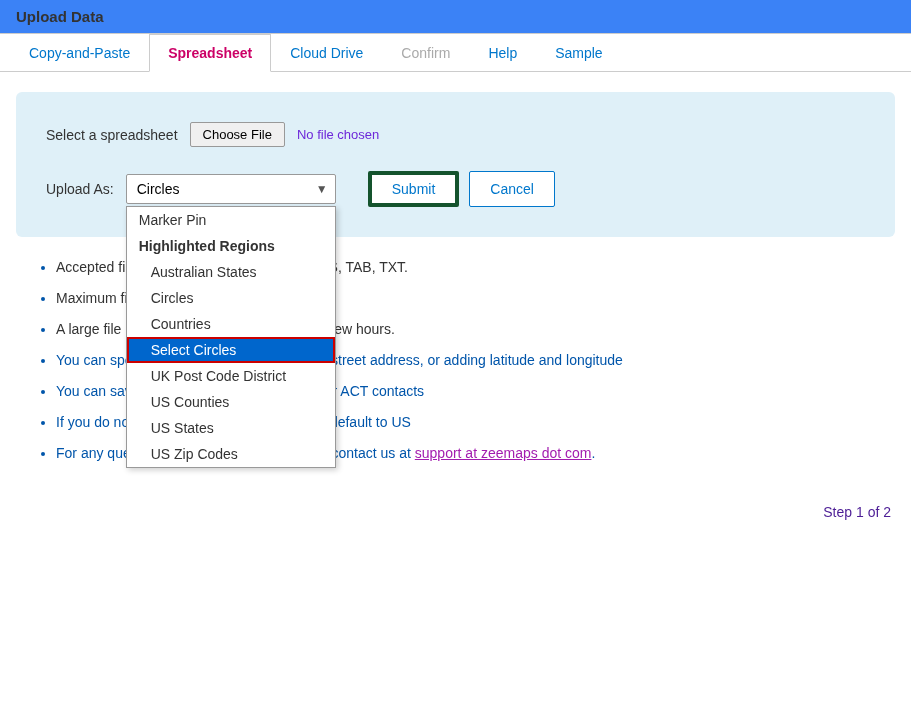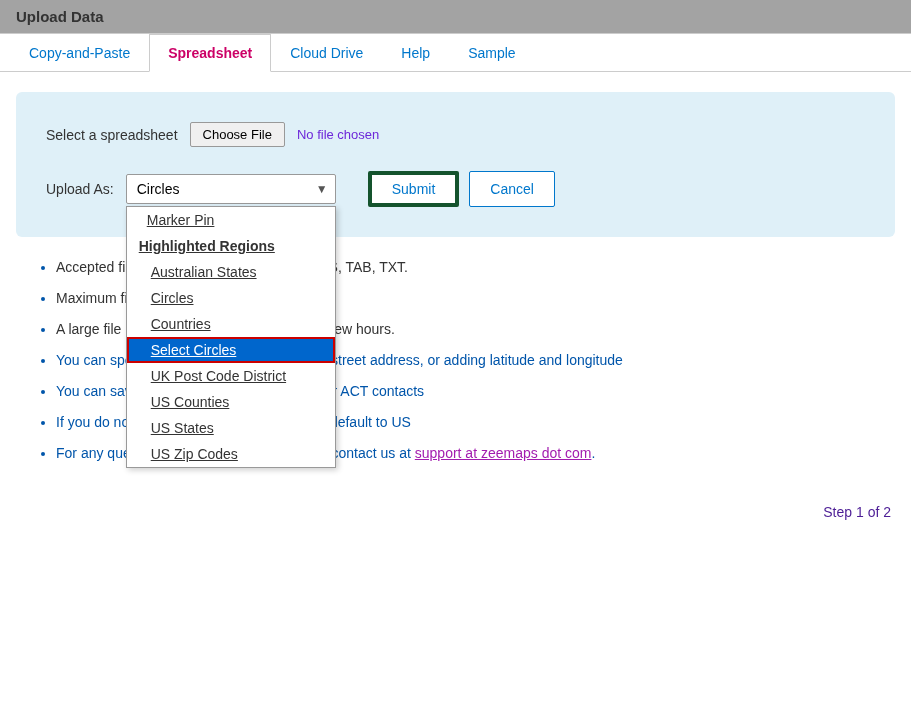--- a/index.html
+++ b/index.html
@@ -7,21 +7,21 @@
       font-family: Arial, sans-serif;
       font-size: 14px;
       background: #fff;
       color: #333;
       width: 911px;
       min-height: 703px;
     }
 
     
     .header {
-      background: #a3a3a3;
+      background: #3b82f6;
       padding: 8px 16px;
       border-bottom: 1px solid #ccc;
     }
     .header-title {
       font-size: 15px;
       font-weight: bold;
       color: #333;
     }
 
     
@@ -129,25 +129,24 @@
       position: absolute;
       top: calc(100% + 2px);
       left: 0;
       background: #fff;
       border: 1px solid #999;
       min-width: 210px;
       z-index: 100;
       box-shadow: 2px 2px 6px rgba(0,0,0,0.2);
     }
     .dropdown-item {
-      padding: 5px 20px;
-      cursor: pointer;
-      font-size: 14px;
-      color: #333;
-      text-decoration: underline;
+      padding: 5px 12px;
+      cursor: pointer;
+      font-size: 14px;
+      color: #333;
     }
     .dropdown-item.group-header {
       font-weight: bold;
       color: #333;
       padding-left: 12px;
     }
     .dropdown-item.sub-item {
       padding-left: 24px;
     }
     .dropdown-item.selected {
@@ -211,20 +210,21 @@
 <body>
 
 <div class="header">
   <span class="header-title">Upload Data</span>
 </div>
 
 <div class="tabs">
   <div class="tab">Copy-and-Paste</div>
   <div class="tab active">Spreadsheet</div>
   <div class="tab">Cloud Drive</div>
+  <div class="tab disabled">Confirm</div>
   <div class="tab">Help</div>
   <div class="tab">Sample</div>
 </div>
 
 <div class="main">
 
   <div class="upload-box">
 
     <div class="file-select-row">
       <span class="file-select-label">Select a spreadsheet</span>

